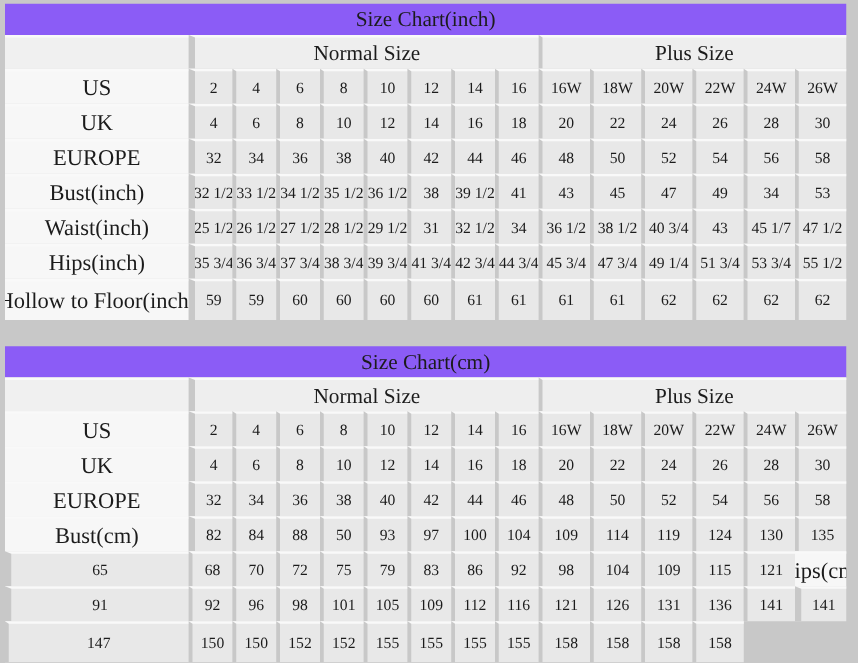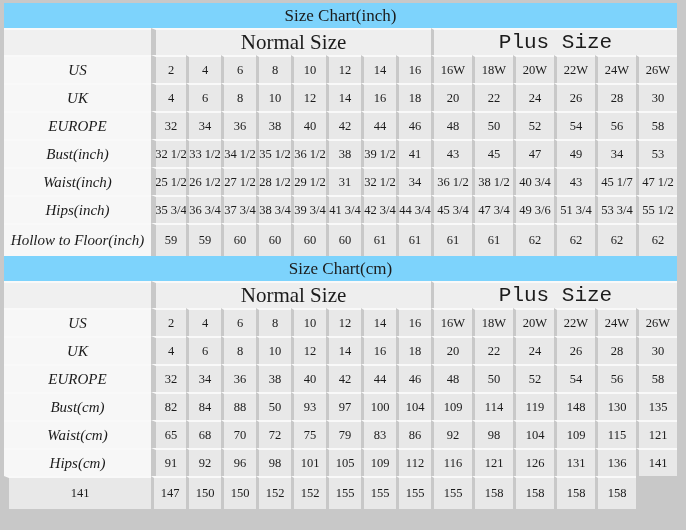--- a/index.html
+++ b/index.html
@@ -6,32 +6,32 @@
   body {
     width:686px; height:530px; overflow:hidden; box-sizing:border-box;
     background:#c8c8c8; padding:3px 0 0 4px;
     font-family:"Liberation Serif", serif; color:#1b1b1b;
   }
   .chart {
     display:grid;
     grid-template-columns:147px repeat(8,35px) repeat(6,41px);
     grid-template-rows:25px 27px repeat(6,28px) 33px;
   }
-  .chart + .chart { }
+  .chart + .chart { margin-top:21px; }
   .c {
     box-sizing:border-box; display:flex; align-items:center; justify-content:center;
     background:#e8e8e8; border-top:2px solid #f9f9f9; border-left:3px solid #c8c8c8;
     white-space:nowrap; overflow:hidden;
   }
-  .t  { grid-column:1 / -1; border-left:none; border-top:none; background:#7dd3fc; font-size:17px;text-align:center; }
+  .t  { grid-column:1 / -1; border-left:none; border-top:none; background:#8b5cf6; font-size:17px;text-align:center; }
   .corner { border-left:none; background:#f0f0f0; }
-  .g  { background:#eeeeee; font-size:21px; }
+  .g  { background:#eeeeee; font-size:17px; }
   .gn { grid-column:span 8; border-left-width:5px; }
-  .gp { grid-column:span 6;font-family:Liberation Mono, monospace; }
-  .l  { border-left:none; background:#f7f7f7; font-size:15px;font-style:italic; }
+  .gp { grid-column:span 6; }
+  .l  { border-left:none; background:#f7f7f7; font-size:18px; }
   .v  { font-size:12.5px; }
   .f  { border-left-width:5px; }
 </style>
 </head>
 <body>
 
 <div class="chart">
   <div class="c t">Size Chart(inch)</div>
   <div class="c corner"></div>
   <div class="c g gn">Normal Size</div>
@@ -121,21 +121,21 @@
   <div class="c v f">35 3/4</div>
   <div class="c v">36 3/4</div>
   <div class="c v">37 3/4</div>
   <div class="c v">38 3/4</div>
   <div class="c v">39 3/4</div>
   <div class="c v">41 3/4</div>
   <div class="c v">42 3/4</div>
   <div class="c v">44 3/4</div>
   <div class="c v">45 3/4</div>
   <div class="c v">47 3/4</div>
-  <div class="c v">49 3/6</div>
+  <div class="c v">49 1/4</div>
   <div class="c v">51 3/4</div>
   <div class="c v">53 3/4</div>
   <div class="c v">55 1/2</div>
 
   <div class="c l">Hollow to Floor(inch)</div>
   <div class="c v f">59</div>
   <div class="c v">59</div>
   <div class="c v">60</div>
   <div class="c v">60</div>
   <div class="c v">60</div>
@@ -209,25 +209,24 @@
   <div class="c v">84</div>
   <div class="c v">88</div>
   <div class="c v">50</div>
   <div class="c v">93</div>
   <div class="c v">97</div>
   <div class="c v">100</div>
   <div class="c v">104</div>
   <div class="c v">109</div>
   <div class="c v">114</div>
   <div class="c v">119</div>
-  <div class="c v">148</div>
+  <div class="c v">124</div>
   <div class="c v">130</div>
   <div class="c v">135</div>
 
-  <div class="c l">Waist(cm)</div>
   <div class="c v f">65</div>
   <div class="c v">68</div>
   <div class="c v">70</div>
   <div class="c v">72</div>
   <div class="c v">75</div>
   <div class="c v">79</div>
   <div class="c v">83</div>
   <div class="c v">86</div>
   <div class="c v">92</div>
   <div class="c v">98</div>

